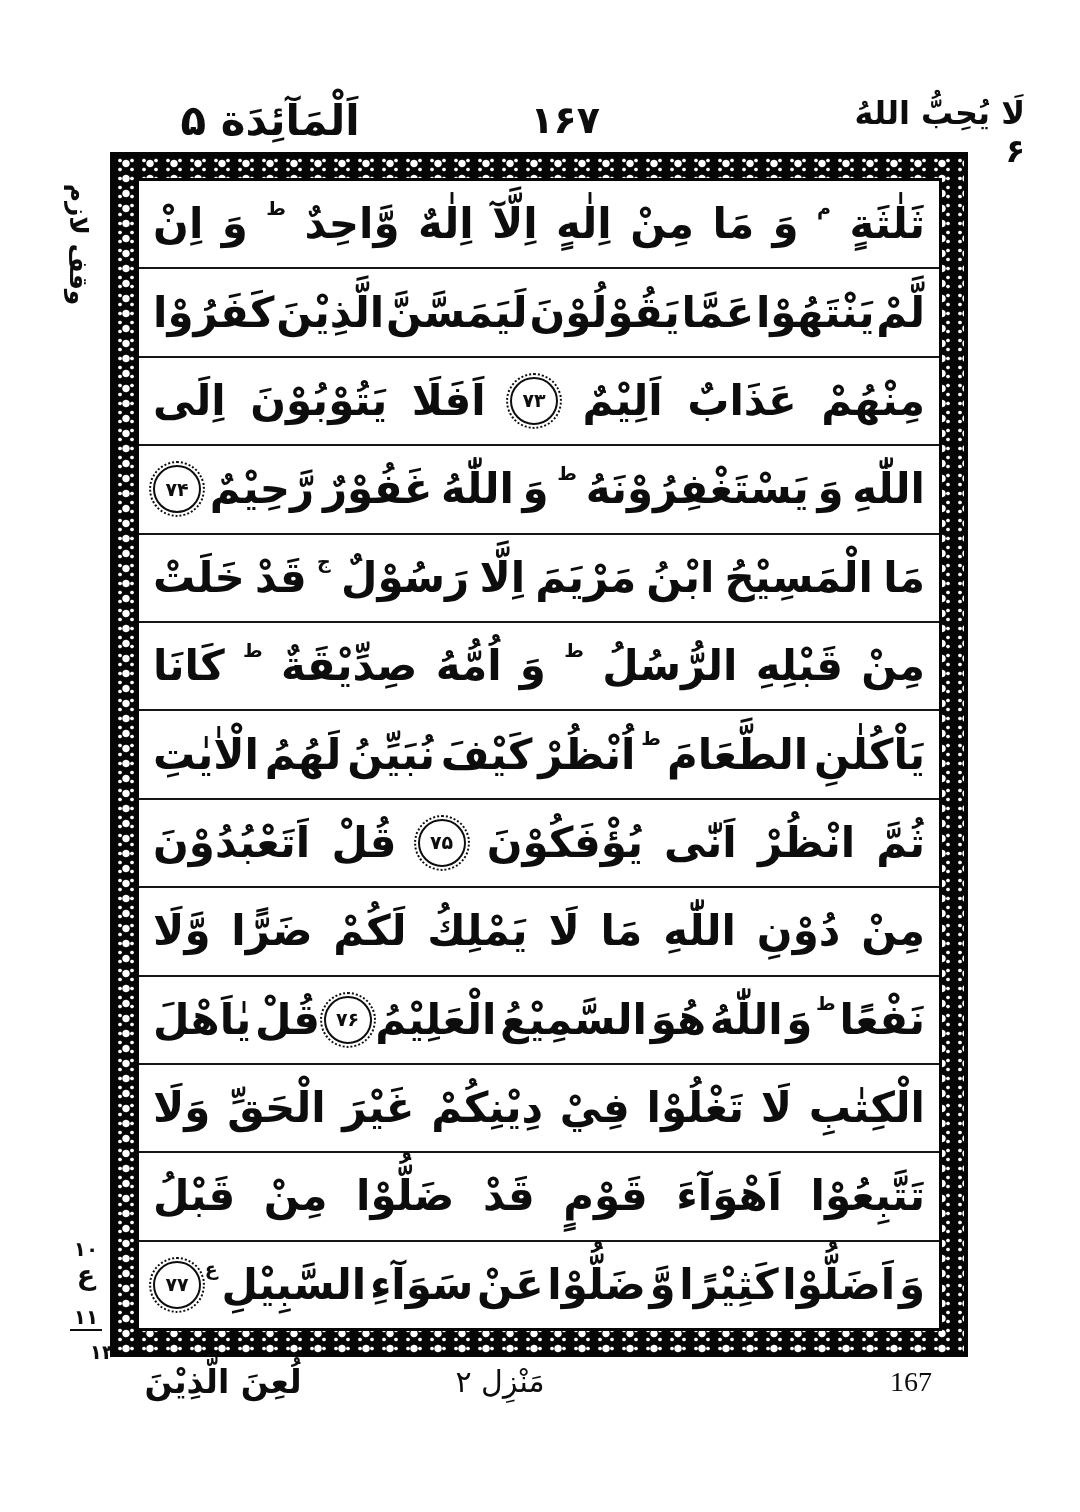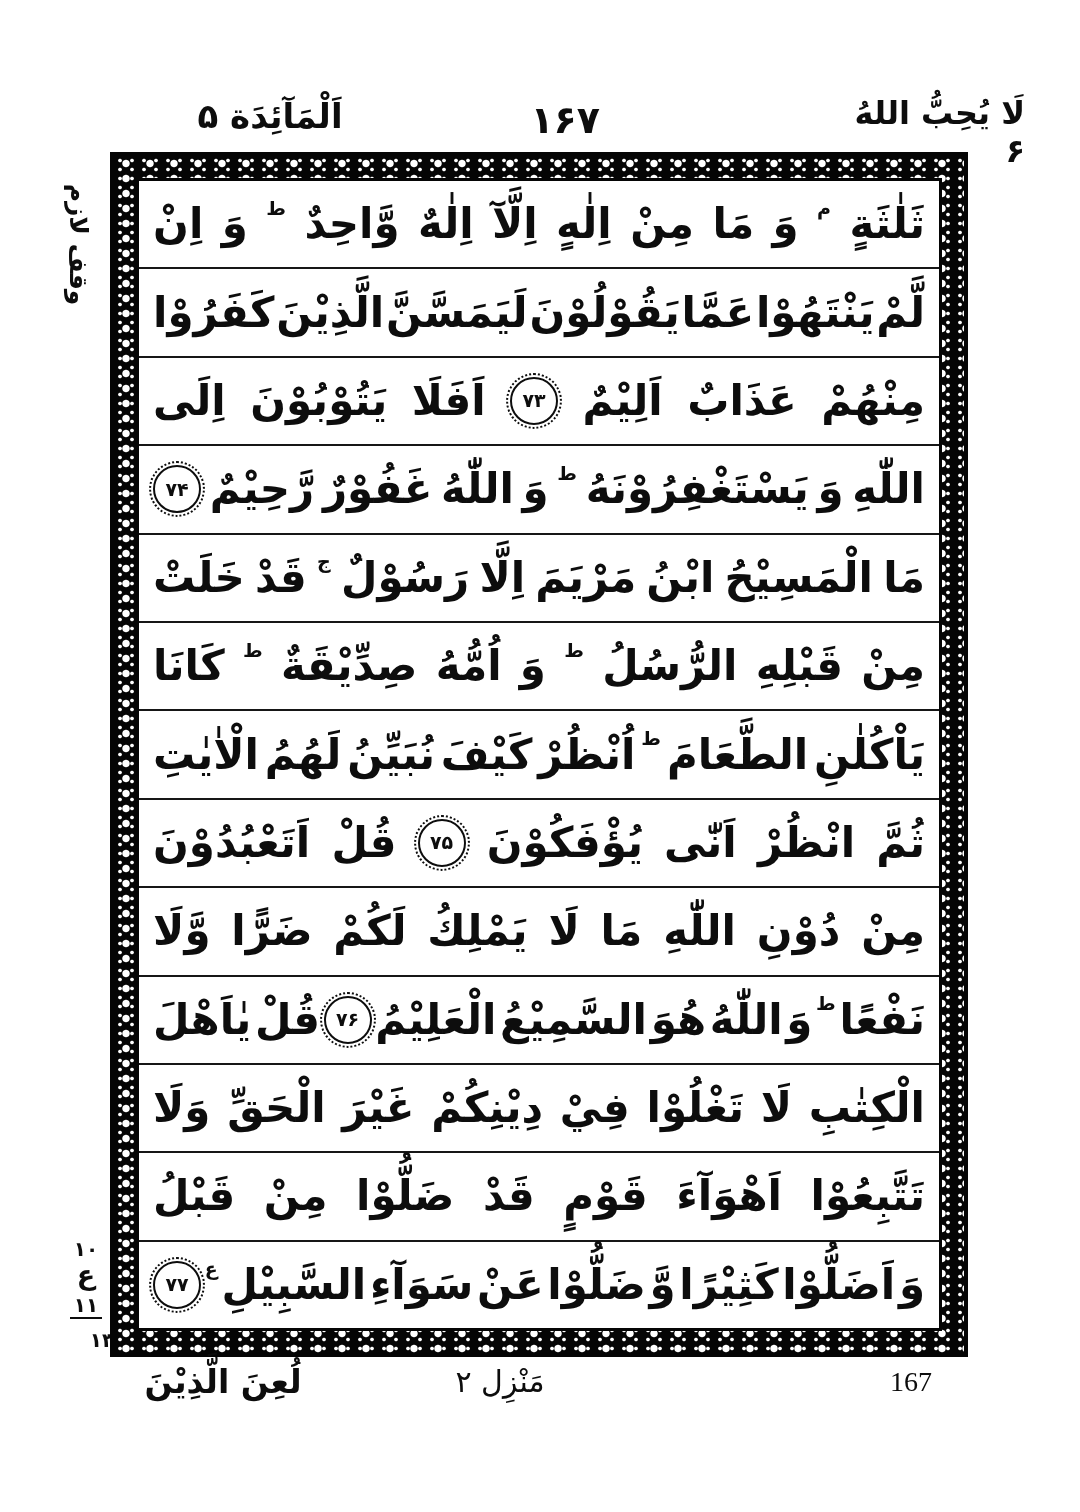--- a/index.html
+++ b/index.html
@@ -3,35 +3,35 @@
 <meta charset="utf-8">
 <style>
   html,body{margin:0;padding:0;}
   body{
     width:1080px;height:1512px;background:#ffffff;position:relative;overflow:hidden;
     font-family:"DejaVu Sans",sans-serif;color:#0d0d0d;
   }
   .abs{position:absolute;}
 
   
-  .surah-name{left:125px;top:96px;width:290px;font-size:34px;font-weight:700;text-align:center;direction:rtl;}
+  .surah-name{left:125px;top:96px;width:290px;font-size:42px;font-weight:700;text-align:center;direction:rtl;}
   .page-num-top{left:470px;top:98px;width:130px;font-size:38px;font-weight:700;text-align:right;direction:rtl;letter-spacing:2px;}
   .juz-name{left:850px;top:94px;width:175px;font-size:32px;font-weight:700;text-align:right;direction:rtl;}
 
   
   .waqf-note{
     left:-12px;top:230px;width:180px;text-align:center;font-size:25px;font-weight:700;direction:rtl;
     transform:rotate(90deg);
   }
   .ruku-marker{
     left:66px;top:1238px;width:40px;display:flex;flex-direction:column;align-items:center;
     font-size:20px;font-weight:700;line-height:1.1;direction:rtl;justify-content:space-between;
   }
   .ruku-marker .ain{font-size:27px;}
-  .ruku-marker .mid{border-bottom:2px solid #0d0d0d;padding:4px 4px 1px;}
+  .ruku-marker .mid{border-bottom:2px solid #0d0d0d;padding:16px 4px 1px;}
   .ruku-marker .bot{padding-top:10px;margin-left:32px;}
 
   
   .frame{
     left:110px;top:152px;width:858px;height:1205px;box-sizing:border-box;
     background-color:#050505;
     background-image:
       radial-gradient(circle at 50% 50%, #ffffff 3.2px, rgba(255,255,255,0) 4.2px),
       radial-gradient(circle at 50% 50%, #ffffff 1.4px, rgba(255,255,255,0) 2.2px);
     background-size:24px 15px, 12px 9px;

